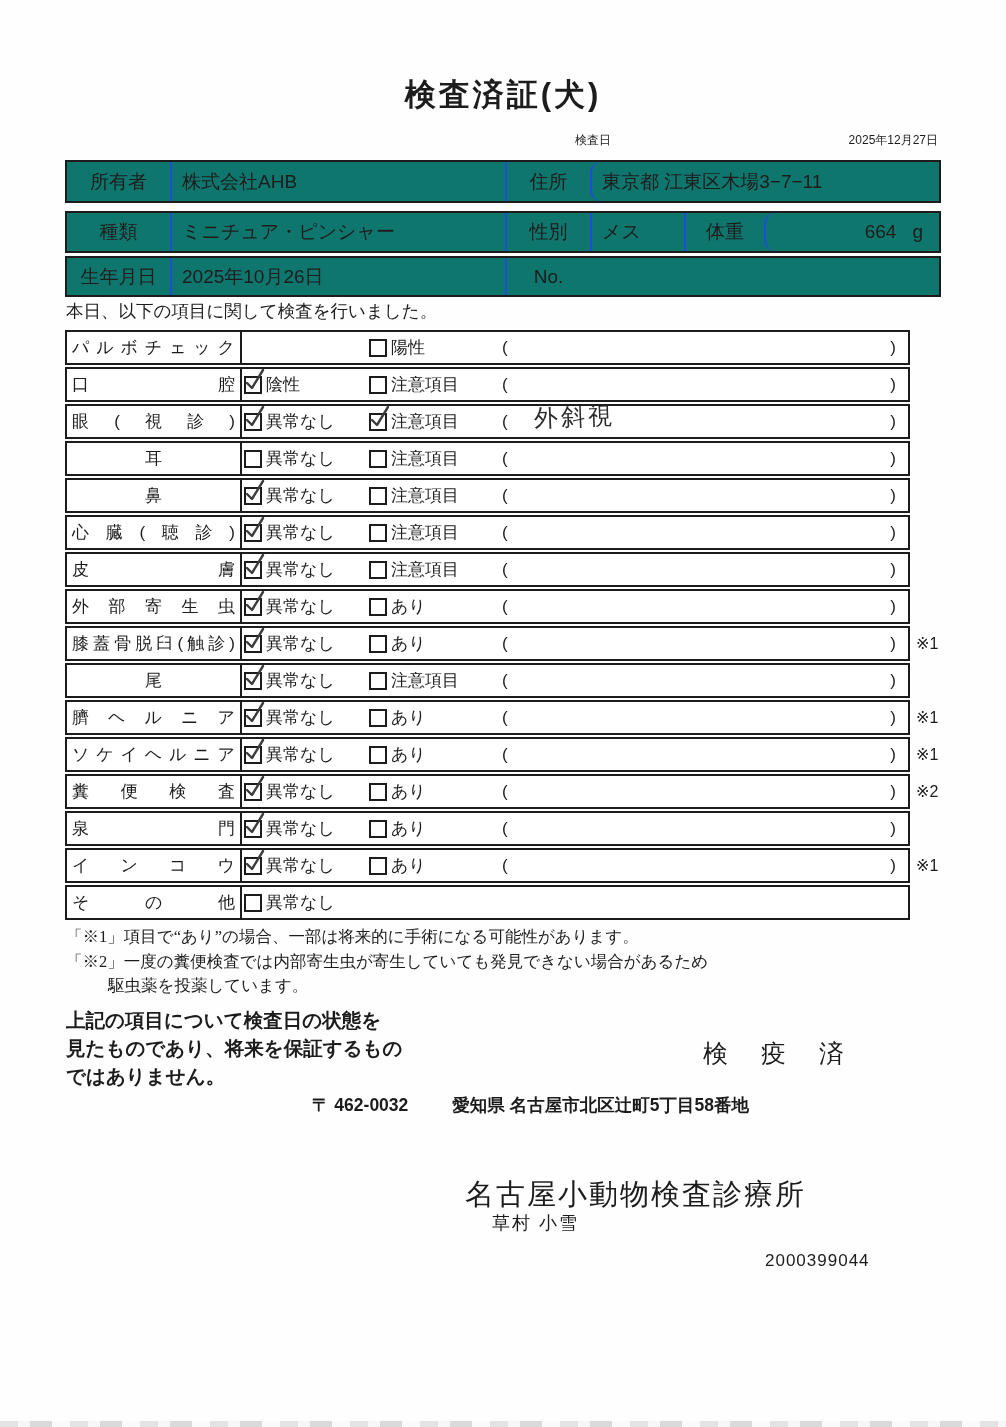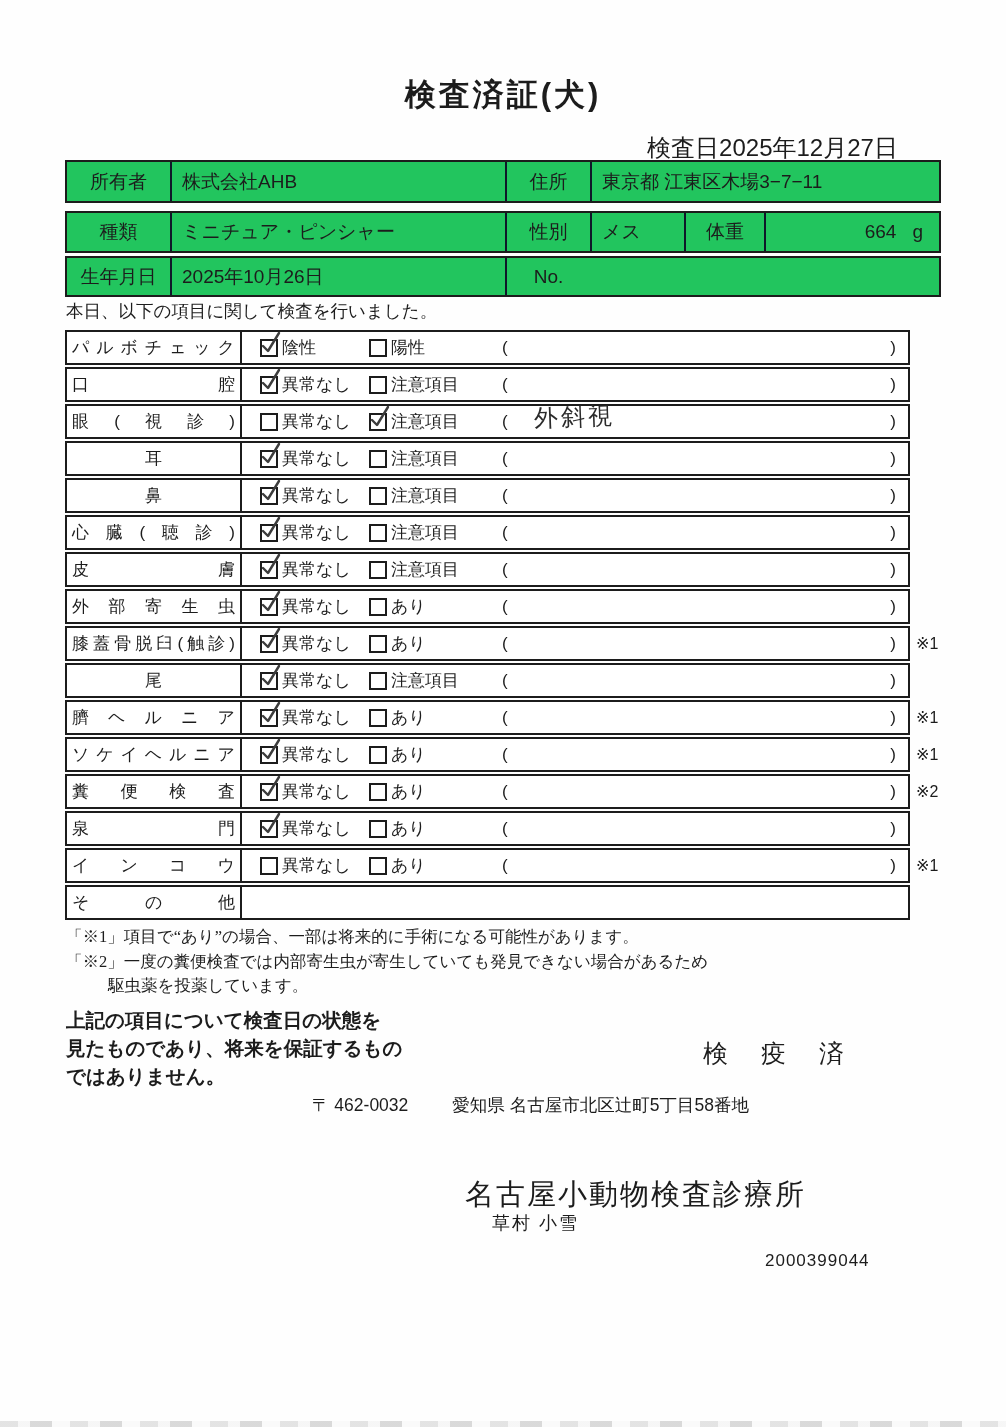--- a/index.html
+++ b/index.html
@@ -5,66 +5,66 @@
   html,body{margin:0;padding:0;background:#e8e8e8;}
   .page{
     position:relative;width:1006px;height:1427px;margin:0 auto;
     background:#fefefe;color:#1c1c1c;
     font-family:"Liberation Sans","DejaVu Sans",sans-serif;
     overflow:hidden;
   }
   .title{position:absolute;top:74px;left:0;width:100%;text-align:center;
     font-size:31px;font-weight:700;letter-spacing:3px;}
   .date-line{position:absolute;top:132px;left:575px;right:68px;
-    display:flex;justify-content:center;font-size:24px;margin-left:32px;}
+    display:flex;justify-content:space-between;font-size:12px;}
   
   .tbl{position:absolute;left:65px;width:876px;border:2px solid #1c1c1c;
-    display:flex;box-sizing:border-box;background:#22c55e;}
+    display:flex;box-sizing:border-box;background:#0f766e;}
   .tbl .cell{box-sizing:border-box;display:flex;align-items:center;
     font-size:19px;padding:0 10px;overflow:hidden;white-space:nowrap;}
-  .tbl .cell + .cell{border-left:2px solid #0f172a;}
+  .tbl .cell + .cell{border-left:2px solid #1d4ed8;}
   .cell.lab{justify-content:center;padding:0 4px;}
-  .w-l1{width:103px;} .w-v1{width:335px;} .w-l2{width:85px;} .w-flex{flex:1;}
+  .w-l1{width:103px;} .w-v1{width:335px;} .w-l2{width:85px;} .w-flex{flex:1;border-radius:11px;}
   .w-sex{width:94px;} .w-wl{width:80px;}
   .cell.num{justify-content:flex-end;gap:16px;padding-right:16px;}
   #owner-table{top:160px;height:43px;}
   #animal-row1{top:211px;height:42px;}
   #animal-row2{top:256px;height:41px;}
   .intro{position:absolute;top:299px;left:66px;font-size:17.5px;font-weight:500;}
   
   .exam-table{position:absolute;top:330px;left:65px;width:920px;}
   .exam-row{display:flex;align-items:stretch;height:35px;margin-bottom:2px;}
   .row-box{display:flex;width:845px;border:2px solid #1c1c1c;
     box-sizing:border-box;background:#fff;}
   .row-label{width:175px;border-right:2px solid #1c1c1c;box-sizing:border-box;
     padding:0 5px;font-size:17px;display:flex;align-items:center;overflow:hidden;}
   .row-label.spread{justify-content:space-between;}
   .row-label.center{justify-content:center;}
   .row-content{flex:1;position:relative;font-size:17px;}
   .opt{position:absolute;top:0;height:100%;display:flex;align-items:center;white-space:nowrap;}
-  .opt.o1{left:18px;} .opt.o2{left:127px;}
+  .opt.o1{left:2px;margin-top:37px;} .opt.o2{left:127px;}
   .paren-open{position:absolute;left:260px;top:50%;transform:translateY(-50%);}
   .paren-close{position:absolute;right:12px;top:50%;transform:translateY(-50%);}
   .note{position:absolute;left:292px;top:-5px;font-size:24px;letter-spacing:3px;
     transform:rotate(-2deg);color:#2b2b2b;font-weight:500;}
   .row-ref{width:36px;display:flex;align-items:center;padding-left:6px;
     font-size:16px;white-space:nowrap;}
   .cb{width:14px;height:14px;border:2px solid #1c1c1c;display:inline-block;
     position:relative;margin-right:4px;flex:0 0 auto;background:#fff;}
   .cb svg{display:none;position:absolute;left:-3px;top:-11px;z-index:3;overflow:visible;}
   .cb.checked svg{display:block;}
   
   .footnotes{position:absolute;left:66px;top:925px;font-size:16.5px;line-height:24.5px;font-family:Liberation Serif, serif;}
   .fn-indent{padding-left:42px;}
   .disclaimer{position:absolute;left:66px;top:1006px;font-size:19.5px;
     line-height:28px;font-weight:600;}
   .stamp{position:absolute;left:703px;top:1037px;font-size:25px;
     letter-spacing:13px;font-weight:500;white-space:nowrap;}
   .addr{position:absolute;left:312px;top:1093px;font-size:17.5px;display:flex;
-    gap:44px;font-weight:400;white-space:nowrap;}
+    gap:44px;font-weight:700;white-space:nowrap;}
   .tel{position:absolute;left:330px;top:1133px;font-size:16.5px;letter-spacing:.5px;
     white-space:nowrap;}
   .clinic{position:absolute;left:465px;top:1175px;font-size:29px;letter-spacing:2px;
     font-weight:400;white-space:nowrap;}
   .examiner{position:absolute;left:492px;top:1211px;font-size:18px;letter-spacing:2px;
     white-space:nowrap;}
   .serial{position:absolute;left:765px;top:1251px;font-size:17px;letter-spacing:1px;}
   .scan-edge{position:absolute;bottom:0;left:0;width:100%;height:6px;opacity:.5;
     background:repeating-linear-gradient(90deg,#c9c9c9 0 18px,#efefef 18px 30px,#b5b5b5 30px 52px,#f6f6f6 52px 70px);}
 </style>

